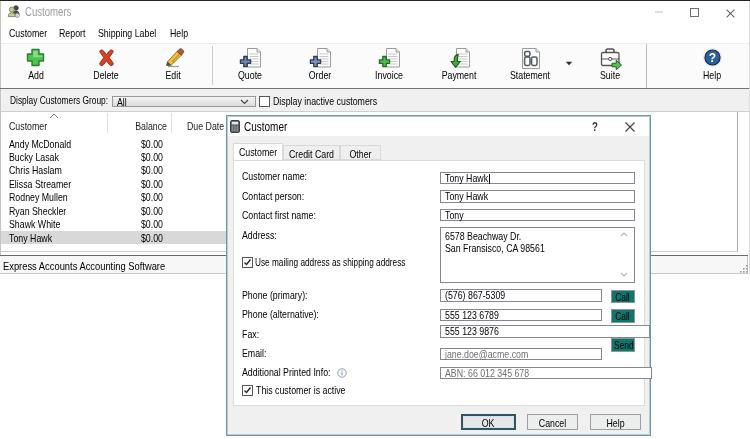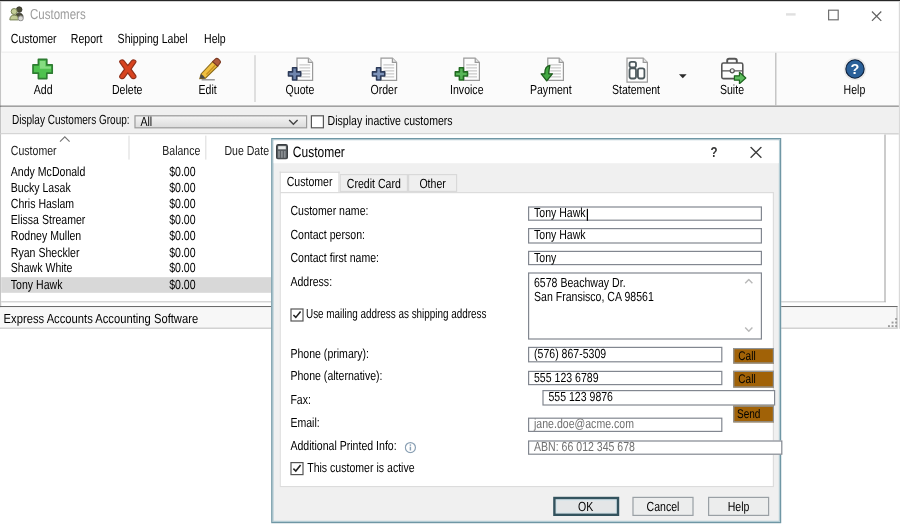--- a/index.html
+++ b/index.html
@@ -246,21 +246,21 @@
   <path d="M1.5 4.5 L3.5 6.5 L7.5 1.5" stroke="#222" stroke-width="1.3" fill="none"></path>
 </svg>
 <div class="tx" style="left:256px;top:384.2px;">This customer is active</div>
 
 <style>
  .inp { position:absolute; left:440px; width:195px; height:12.5px; background:#fff;
    border:1px solid #828790; }
  .inp > span { position:absolute; left:3.5px; top:-0.6px; font-size:11px; color:#000;
    white-space:nowrap; transform:scaleX(0.8); transform-origin:0 0; }
  .inps { width:162px; }
- .btn { position:absolute; left:611px; width:34px; height:13.5px; background:#a16207;
+ .btn { position:absolute; left:611px; width:24px; height:13.5px; background:#0f766e;
    border:1px solid #8f9499; }
  .btn > span { position:absolute; left:0; top:0.2px; width:21px; text-align:center;
    font-size:10.5px; color:#000; white-space:nowrap; transform:scaleX(0.8);
    transform-origin:50% 0; }
 </style>
 <div class="inp" style="top:171.5px;">
     <span>Tony Hawk</span>
     <span style="left:47.5px;transform:none;width:1px;height:10px;background:#000;top:1px;"></span>
   </div>
 <div class="inp" style="top:190px;">
@@ -283,21 +283,21 @@
   </div>
 <div class="btn" style="top:289.5px;">
     <span>Call</span>
   </div>
 <div class="inp inps" style="top:308.5px;">
     <span>555 123 6789</span>
   </div>
 <div class="btn" style="top:309px;">
     <span>Call</span>
   </div>
-<div class="inp" style="top:325px;width:194px;margin-left:12px;">
+<div class="inp" style="top:325px;width:210px;">
     <span>555 123 9876</span>
   </div>
 <div class="inp inps" style="top:347.5px;">
     <span style="color:#707070;">jane.doe@acme.com</span>
   </div>
 <div class="btn" style="top:338px;">
     <span>Send</span>
   </div>
 <div class="inp" style="top:366.5px;width:212px;">
     <span style="color:#6e6e6e;">ABN: 66 012 345 678</span>

